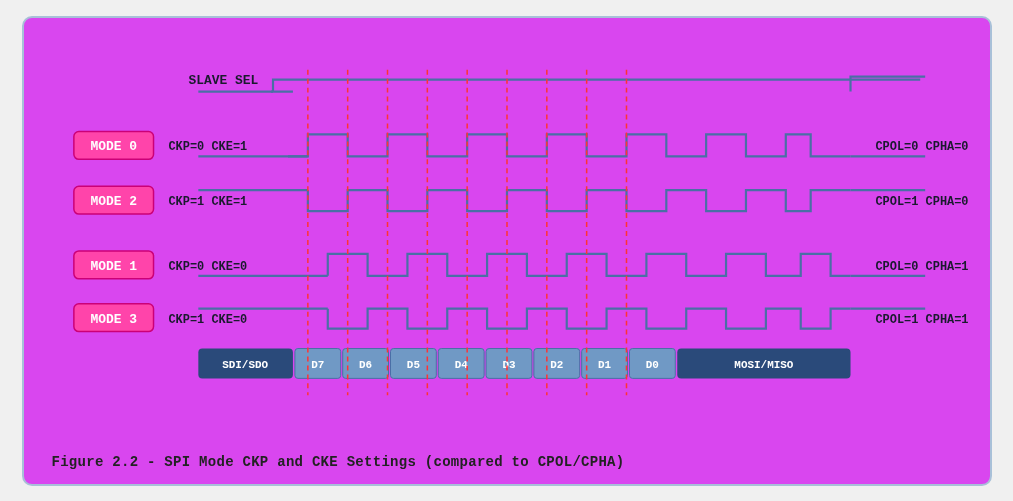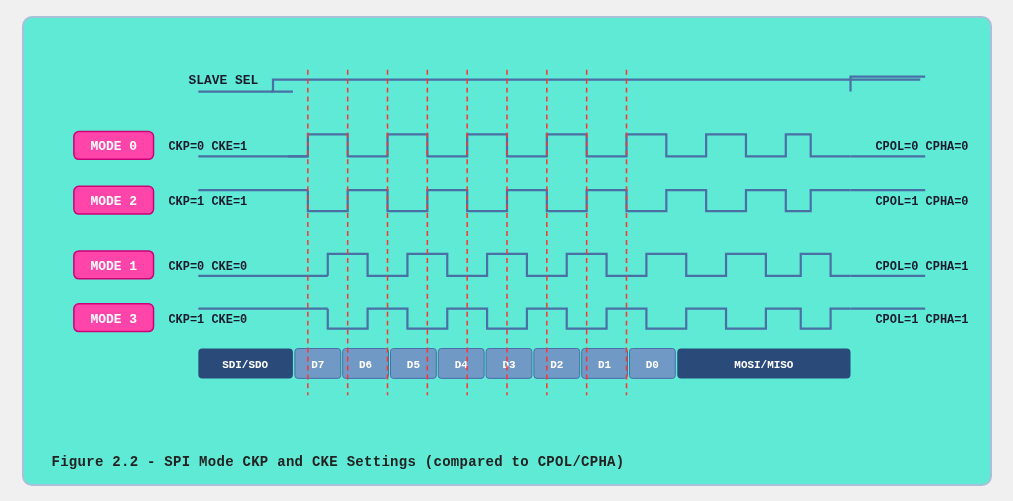--- a/index.html
+++ b/index.html
@@ -8,21 +8,21 @@
       height: 501px;
       background: #f0f0f0;
       display: flex;
       align-items: center;
       justify-content: center;
       font-family: 'Courier New', Courier, monospace;
     }
     .outer {
       width: 970px;
       height: 470px;
-      background: #5eead4;
+      background: #d946ef;
       border: 2px solid #a8c0d8;
       border-radius: 10px;
       padding: 18px 20px 14px 20px;
       display: flex;
       flex-direction: column;
       align-items: center;
     }
     .diagram-area {
       width: 100%;
       flex: 1;

